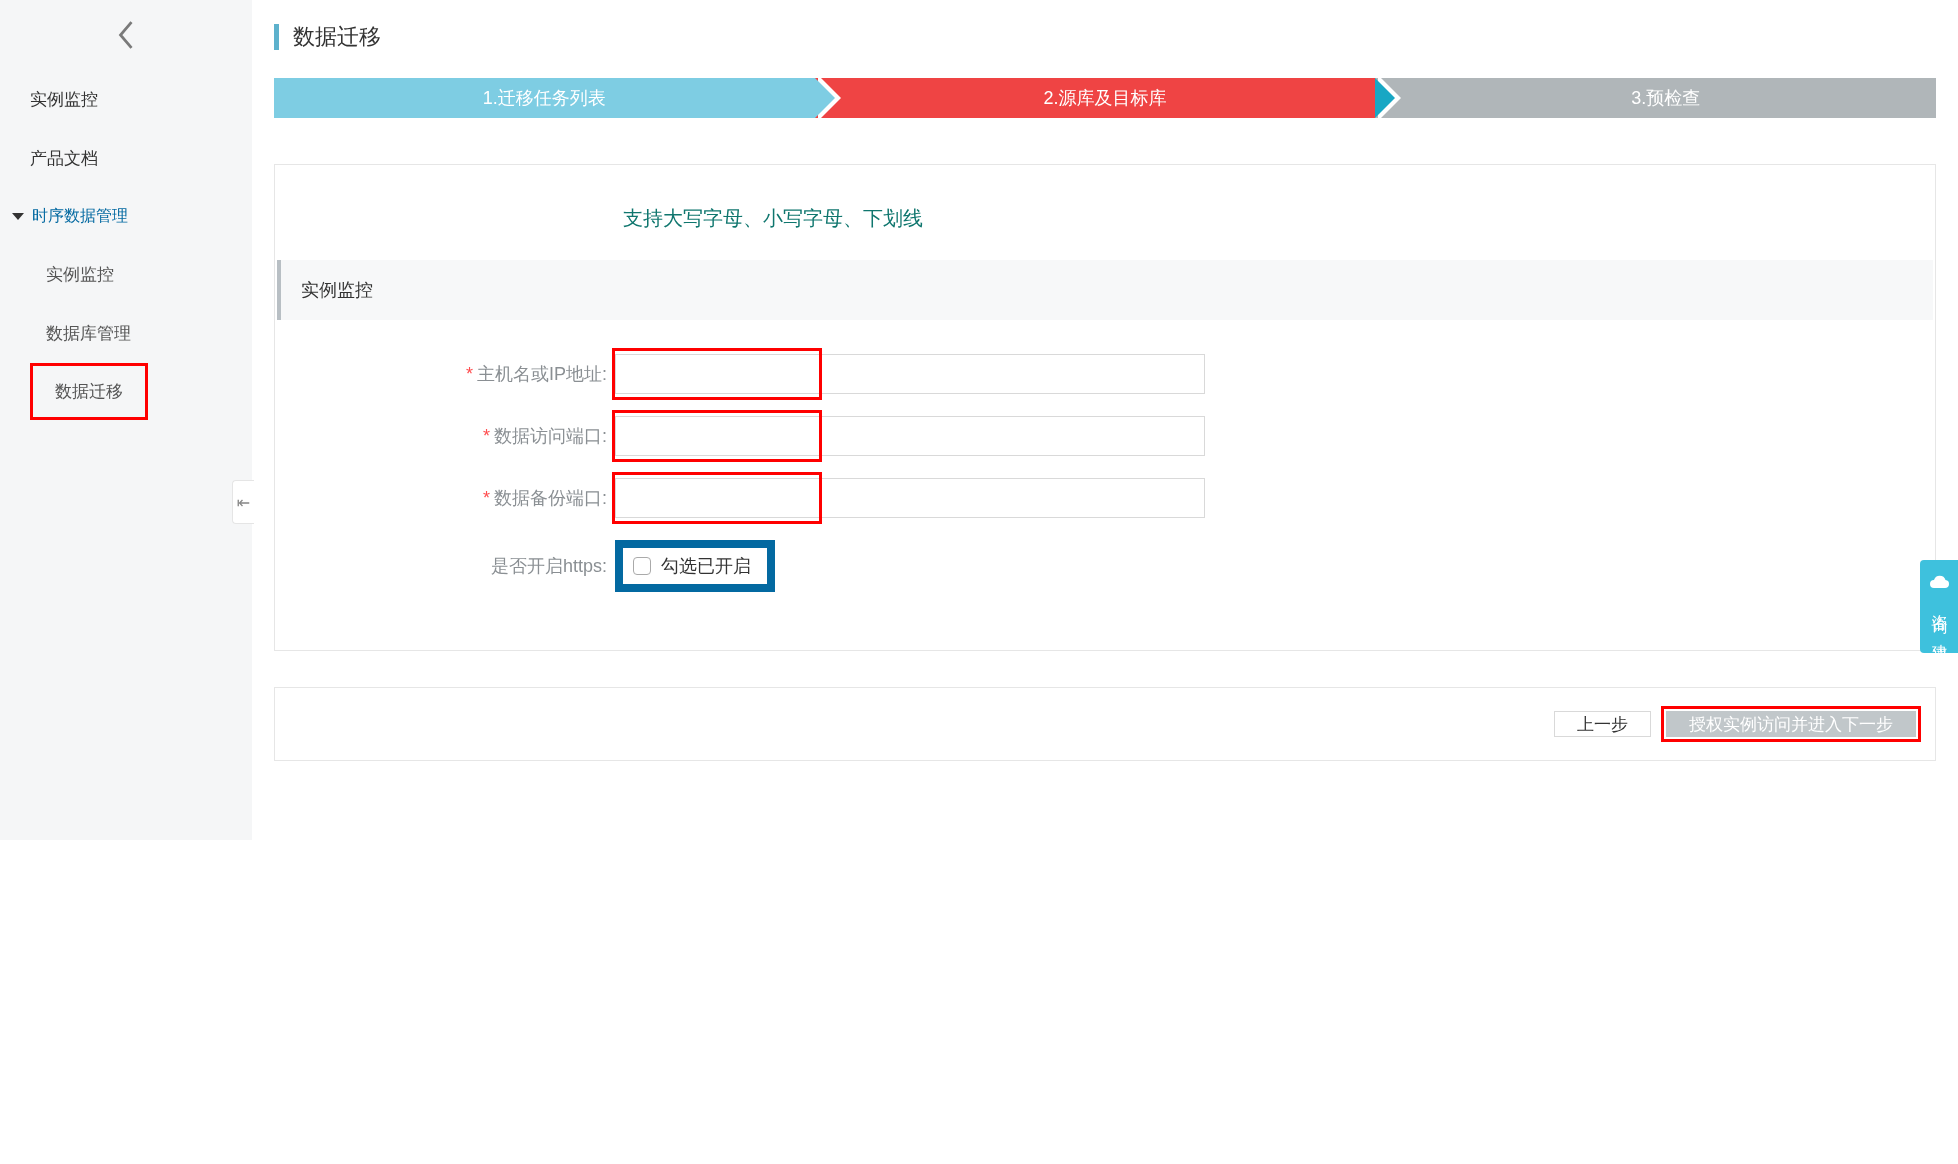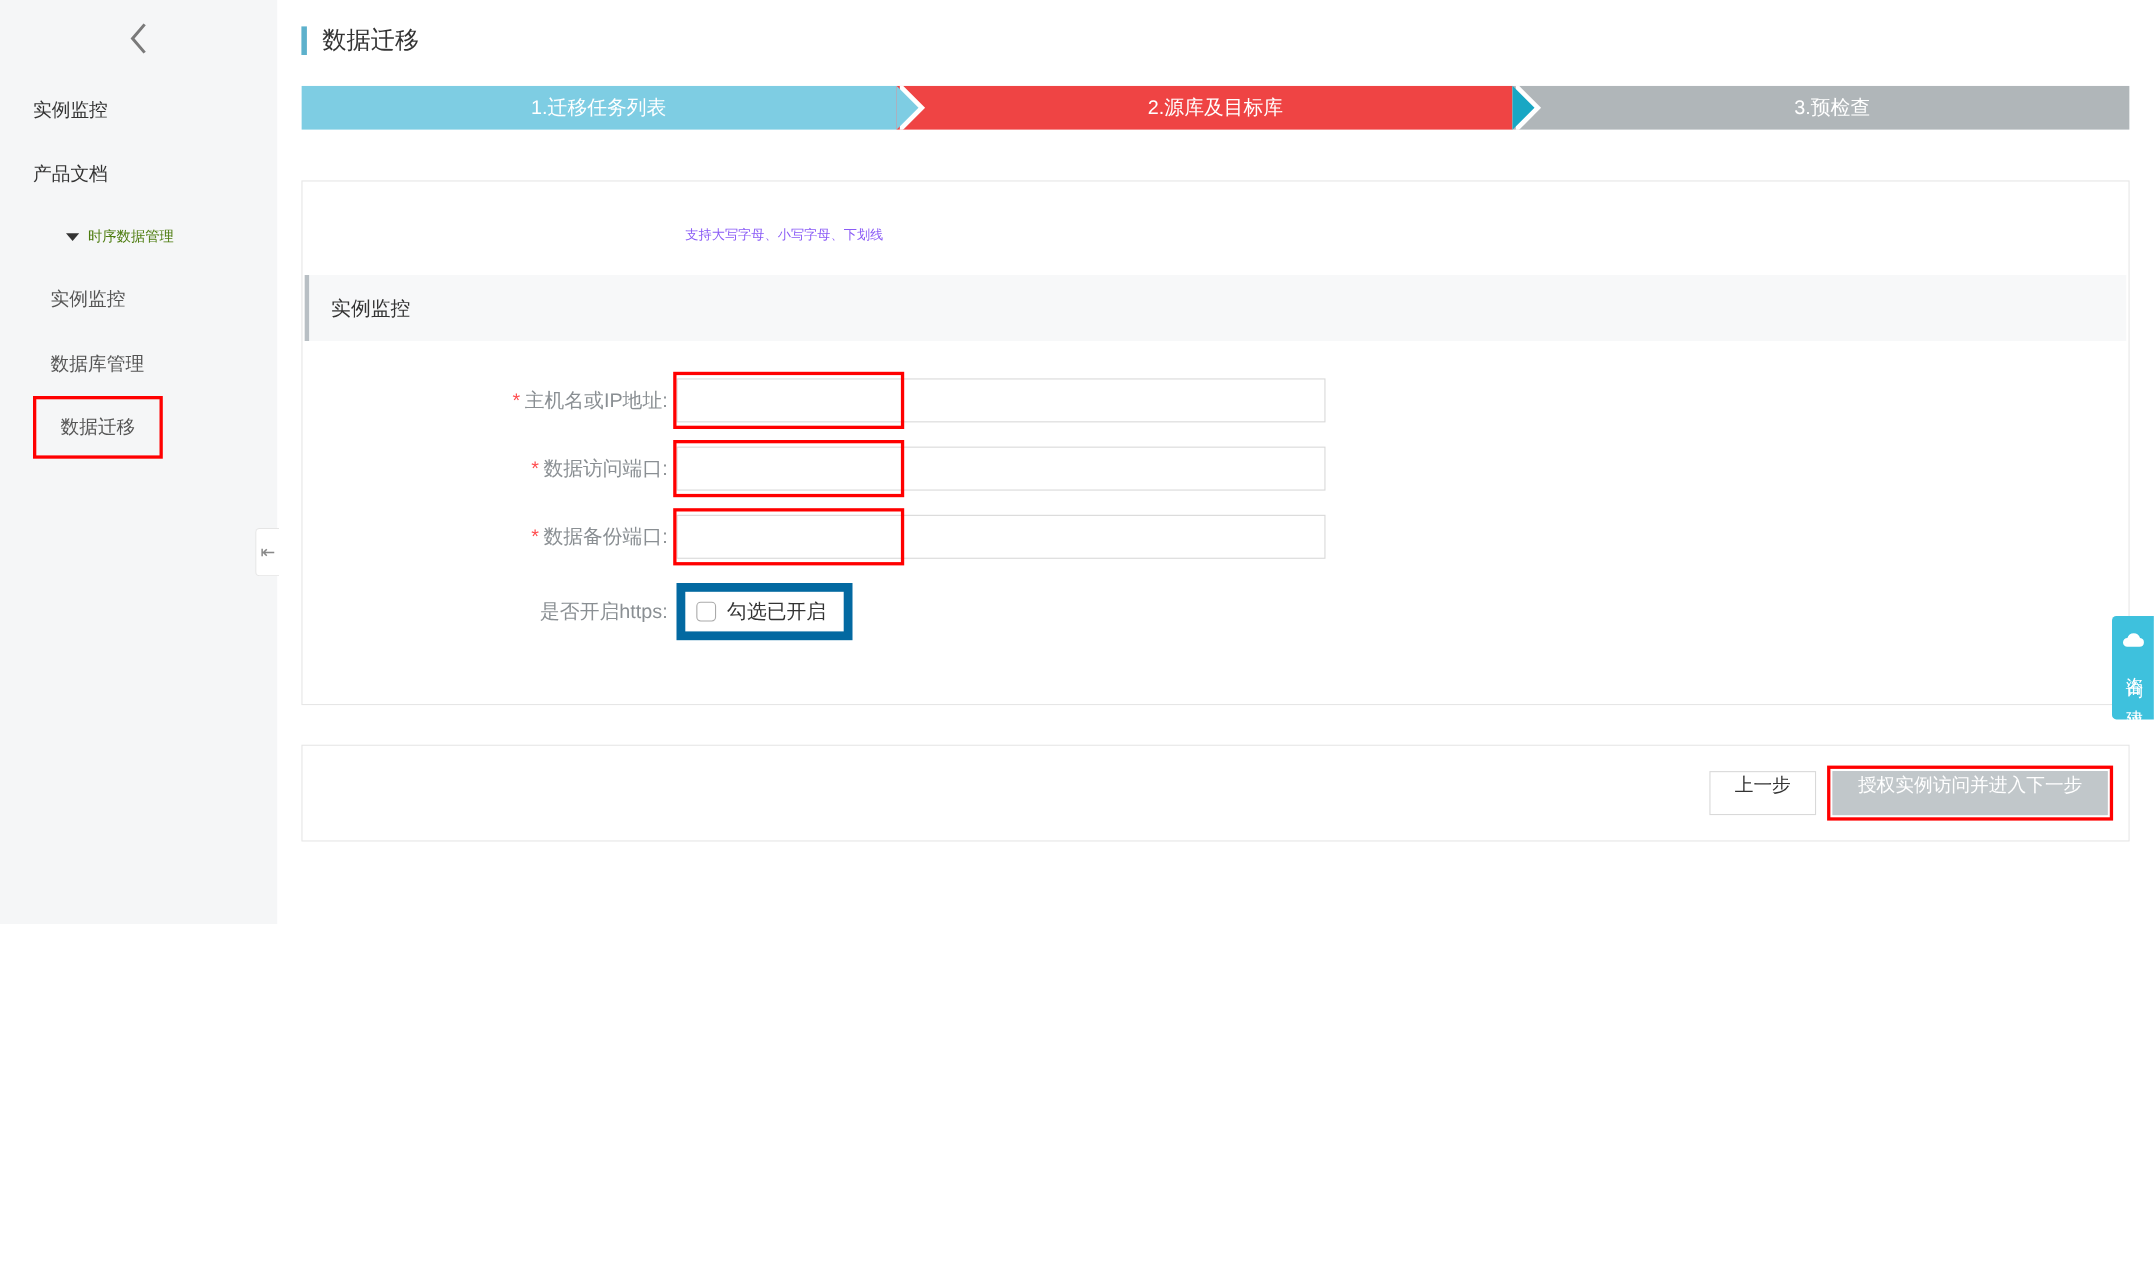--- a/index.html
+++ b/index.html
@@ -41,26 +41,25 @@
       fill: none;
     }
     .sidebar-item {
       padding: 18px 30px;
       color: #333;
       font-size: 17px;
       cursor: pointer;
     }
     .sidebar-group-header {
       padding: 18px 30px 18px 12px;
-      color: #4d7c0f;
-      font-size: 13px;
-      cursor: pointer;
-      display: flex;
-      align-items: center;
-      margin-left: 48px;
+      color: #0369a1;
+      font-size: 16px;
+      cursor: pointer;
+      display: flex;
+      align-items: center;
     }
     .sidebar-group-header .caret {
       width: 0;
       height: 0;
       border-left: 6px solid transparent;
       border-right: 6px solid transparent;
       border-top: 7px solid #333;
       margin-right: 8px;
     }
     .sidebar-subitem {
@@ -209,22 +208,22 @@
       position: absolute;
       left: -3px;
       top: -6px;
       width: 210px;
       height: 52px;
       border: 3px solid #ff0000;
       pointer-events: none;
     }
     .helper {
       margin-left: 348px;
-      color: #8b5cf6;
-      font-size: 12px;
+      color: #0f766e;
+      font-size: 20px;
       margin-top: 4px;
     }
 
     .section-header {
       background: #f7f8f9;
       border-left: 4px solid #b8bfc4;
       padding: 18px 20px;
       font-size: 18px;
       color: #333;
       margin: 28px 2px 34px 2px;
@@ -260,28 +259,29 @@
     .footer-bar {
       border: 1px solid #e6e6e6;
       padding: 18px 14px;
       display: flex;
       justify-content: flex-end;
       align-items: center;
       gap: 10px;
       background: #fff;
     }
     .btn {
-      height: 40px;
+      height: 26px;
       padding: 0 22px;
       font-size: 17px;
       border: 1px solid #d9d9d9;
       background: #fff;
       color: #333;
       cursor: pointer;
       display: inline-flex;
+      align-items: center;
       justify-content: center;
     }
     .btn.primary-disabled {
       background: #c1c7ca;
       border-color: #c1c7ca;
       color: #fff;
       cursor: not-allowed;
     }
     .btn-wrap-red {
       border: 3px solid #ff0000;

